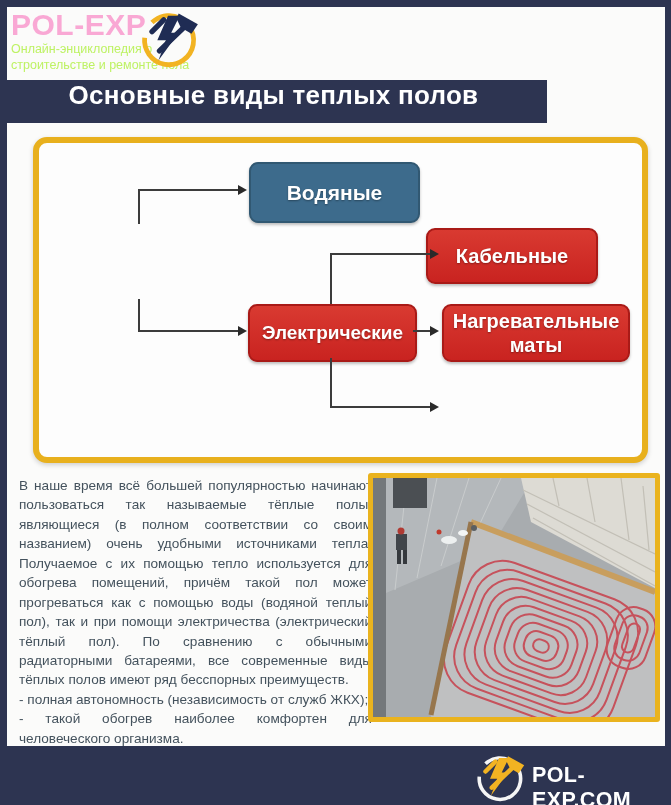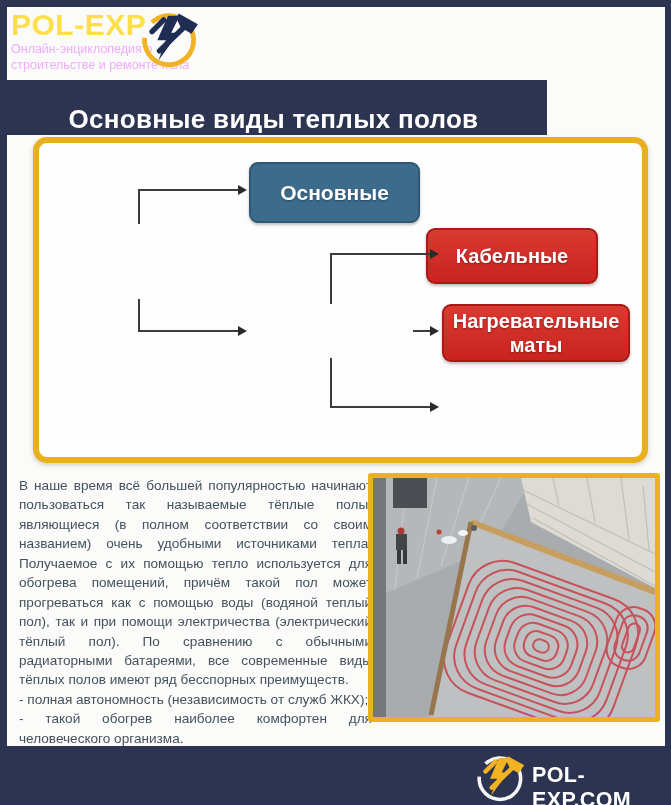--- a/index.html
+++ b/index.html
@@ -8,28 +8,28 @@
     background:#2d3451;
     font-family:"Liberation Sans", sans-serif;
     -webkit-font-smoothing:antialiased;
   }
   .abs{position:absolute;}
 
   
   #panel{left:7px;top:7px;width:658px;height:739px;background:#fbfbfa;}
 
   
-  #brand{left:11px;top:8px;font-size:30px;font-weight:900;color:#fde047;letter-spacing:.5px;}
-  #tagline{left:11px;top:41px;font-size:12.5px;line-height:1.3;color:#f0abfc;}
+  #brand{left:11px;top:8px;font-size:30px;font-weight:900;color:#f9a8d4;letter-spacing:.5px;}
+  #tagline{left:11px;top:41px;font-size:12.5px;line-height:1.3;color:#bef264;}
   #header-logo{left:136px;top:5px;width:64px;height:64px;}
 
   
   #banner{
-    left:0;top:80px;width:547px;height:55px;background:#2d3451;
-    display:flex;align-items:flex-end;justify-content:center;
+    left:0;top:80px;width:547px;height:43px;background:#2d3451;
+    display:flex;align-items:flex-start;justify-content:center;
     color:#ffffff;font-size:26px;font-weight:700;letter-spacing:.3px;
   }
 
   
   #diagram{
     left:33px;top:137px;width:603px;height:314px;background:#fdfdfd;
     border:6px solid #e8b01d;border-radius:14px;
     box-shadow:0 2px 5px rgba(0,0,0,.18);
   }
   .node{
@@ -86,21 +86,22 @@
   </g>
   <path d="M40 8 L58 18 L52 27 L42 21 L38 13 Z" fill="#1f2c54"></path>
   <polygon points="30,10 41,10 33,26 40,26 21,52 28,33 20,33" fill="#1f2c54"></polygon>
 </svg>
 
 <div id="banner" class="abs">
   <span>Основные виды теплых полов</span>
 </div>
 
 <div id="diagram" class="abs">
-  <div id="node-water" class="node">Основные</div>
+  <div id="node-water" class="node">Водяные</div>
+  <div id="node-electric" class="node red-node">Электрические</div>
   <div id="node-cable" class="node red-node">Кабельные</div>
   <div id="node-mats" class="node red-node">Нагревательные маты</div>
 
   <div class="vline" style="left:99px;top:47px;height:34px;"></div>
   <div class="hline" style="left:99px;top:46px;width:100px;"></div>
   <div class="arrow" style="left:199px;top:42px;"></div>
 
   <div class="vline" style="left:99px;top:156px;height:32px;"></div>
   <div class="hline" style="left:99px;top:187px;width:100px;"></div>
   <div class="arrow" style="left:199px;top:183px;"></div>

